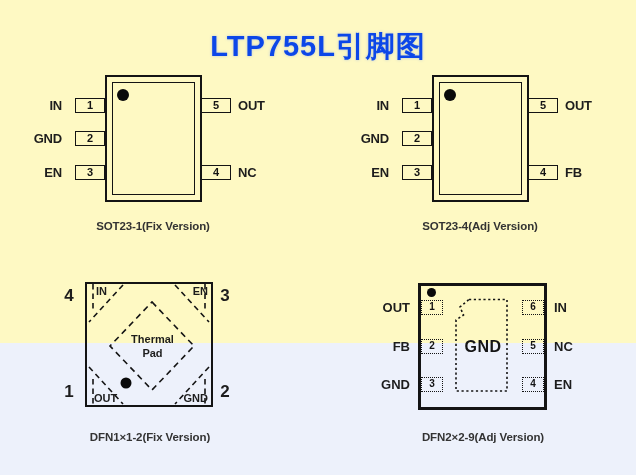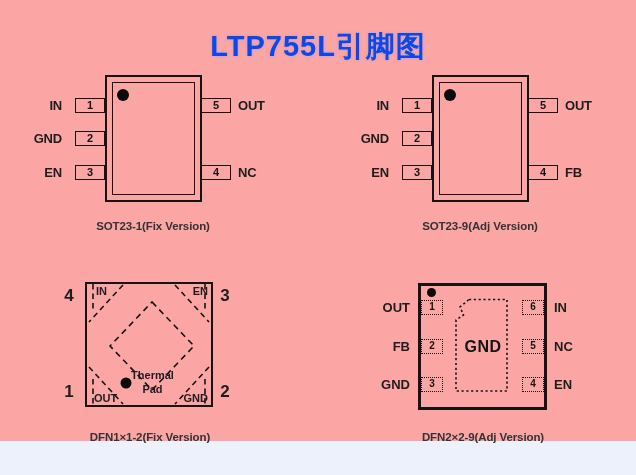--- a/index.html
+++ b/index.html
@@ -3,21 +3,21 @@
 <meta charset="utf-8">
 <style>
   html,body{margin:0;padding:0;}
   body{
     width:636px;height:475px;
     background:#edf1fb;
     font-family:"Liberation Sans","DejaVu Sans",sans-serif;
     color:#232323;
     overflow:hidden;
   }
-  .canvas{position:relative;width:636px;height:441px;background:#fca5a5;}
+  .canvas{position:relative;width:636px;height:343px;background:#fef9c3;}
   .abs{position:absolute;}
   .title{
     position:absolute;left:0;top:27px;width:636px;
     text-align:center;font-size:29px;font-weight:700;
     color:#0c47e8;letter-spacing:1px;
     text-shadow:0 0 3px rgba(100,140,245,.45);
     margin:0;
   }
   
   .body-outer{position:absolute;width:97px;height:127px;border:2px solid #141414;box-sizing:border-box;}
@@ -36,21 +36,21 @@
   .caption{
     position:absolute;text-align:center;font-size:11.5px;font-weight:700;color:#333;
     letter-spacing:-0.1px;
   }
   
   .dfn4-square{position:absolute;left:85px;top:282px;width:128px;height:125px;border:2.5px solid #141414;box-sizing:border-box;}
   .dfn6-square{position:absolute;left:418px;top:283px;width:129px;height:127px;border:3px solid #141414;box-sizing:border-box;}
   .corner-lbl{position:absolute;height:12px;font-size:11px;font-weight:700;line-height:12px;color:#1d1d1d;}
   .corner-num{position:absolute;width:22px;height:17px;text-align:center;font-size:17px;font-weight:700;line-height:17px;color:#1d1d1d;}
   .thermal-text{position:absolute;left:110px;top:332px;width:85px;text-align:center;
-    font-size:11px;font-weight:600;line-height:14px;color:#1d1d1d;margin-top:36px;}
+    font-size:11px;font-weight:600;line-height:14px;color:#1d1d1d;}
   .dotbox{
     position:absolute;width:22px;height:15px;border:1.6px dotted #141414;box-sizing:border-box;
     text-align:center;font-size:10px;font-weight:700;line-height:12px;color:#141414;
   }
   .dfn6-lbl{position:absolute;height:15px;font-size:13px;font-weight:700;line-height:15px;color:#1d1d1d;}
   .gnd-pad-text{position:absolute;left:454px;top:338px;width:58px;text-align:center;
     font-size:16px;font-weight:700;letter-spacing:0.5px;color:#141414;}
   svg{position:absolute;overflow:visible;}
 </style>
 </head>
@@ -90,21 +90,21 @@
     <div class="pinbox" style="left:402px;top:165px;">3</div>
     <div class="pinbox" style="left:528px;top:98px;">5</div>
     <div class="pinbox" style="left:528px;top:165px;">4</div>
 
     <div class="pinlbl lbl-r" style="left:345px;top:98px;width:44px;">IN</div>
     <div class="pinlbl lbl-r" style="left:345px;top:131px;width:44px;">GND</div>
     <div class="pinlbl lbl-r" style="left:345px;top:165px;width:44px;">EN</div>
     <div class="pinlbl lbl-l" style="left:565px;top:98px;width:44px;">OUT</div>
     <div class="pinlbl lbl-l" style="left:565px;top:165px;width:44px;">FB</div>
 
-    <div class="caption" style="left:380px;top:220px;width:200px;">SOT23-9(Adj Version)</div>
+    <div class="caption" style="left:380px;top:220px;width:200px;">SOT23-4(Adj Version)</div>
   </div>
 
   <div>
     <div class="dfn4-square"></div>
 
     <svg style="left:85px;top:282px;" width="128" height="125" viewBox="0 0 128 125">
 
       <polygon points="67,20 109,64 67,108 25,64" fill="none" stroke="#141414" stroke-width="1.6" stroke-dasharray="6 4.5"></polygon>
 
       <line x1="8" y1="2" x2="8" y2="28" stroke="#141414" stroke-width="1.6" stroke-dasharray="5.5 4"></line>

